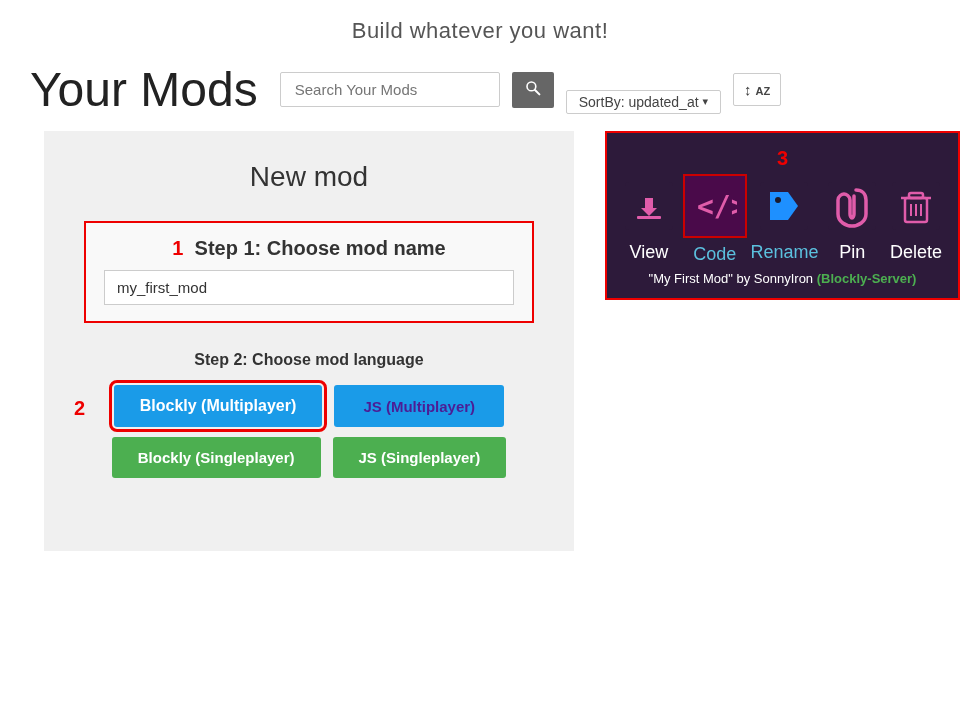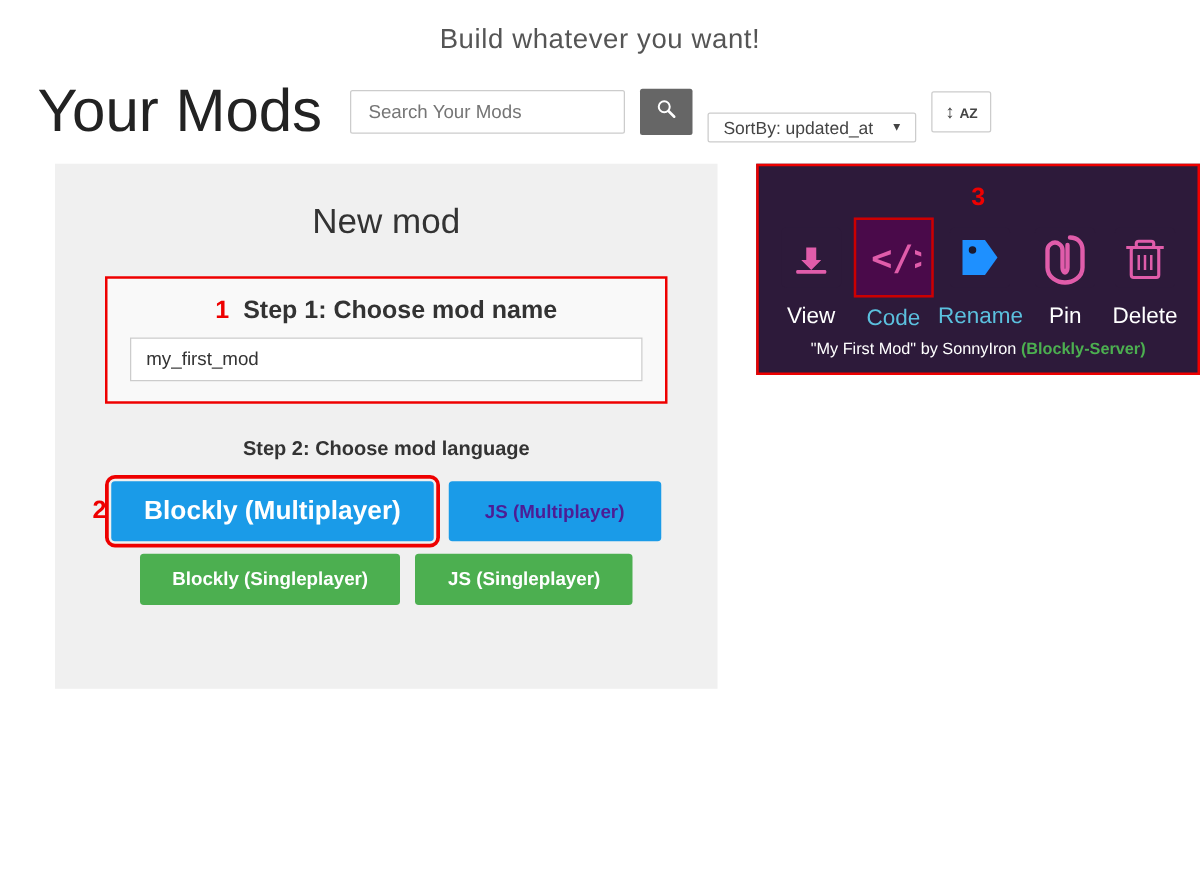--- a/index.html
+++ b/index.html
@@ -58,21 +58,21 @@
     .sort-btn {
       background: #fff;
       border: 1px solid #ccc;
       border-radius: 2px;
       padding: 3px 12px;
       font-size: 14px;
       cursor: pointer;
       color: #444;
       display: flex;
       align-items: center;
-      gap: 16px;
+      gap: 4px;
       margin-top: 24px;
     }
 
     .sort-icon-btn {
       background: #fff;
       border: 1px solid #ccc;
       border-radius: 2px;
       padding: 7px 10px;
       font-size: 14px;
       cursor: pointer;
@@ -147,21 +147,21 @@
     .lang-row {
       display: flex;
       gap: 12px;
     }
 
     .btn-blue {
       background: #1a9be8;
       color: #fff;
       border: none;
       padding: 12px 26px;
-      font-size: 21px;
+      font-size: 16px;
       font-weight: 600;
       border-radius: 3px;
       cursor: pointer;
       min-width: 170px;
     }
 
     .btn-blue.selected {
       outline: 3px solid #e00;
       outline-offset: 2px;
     }

